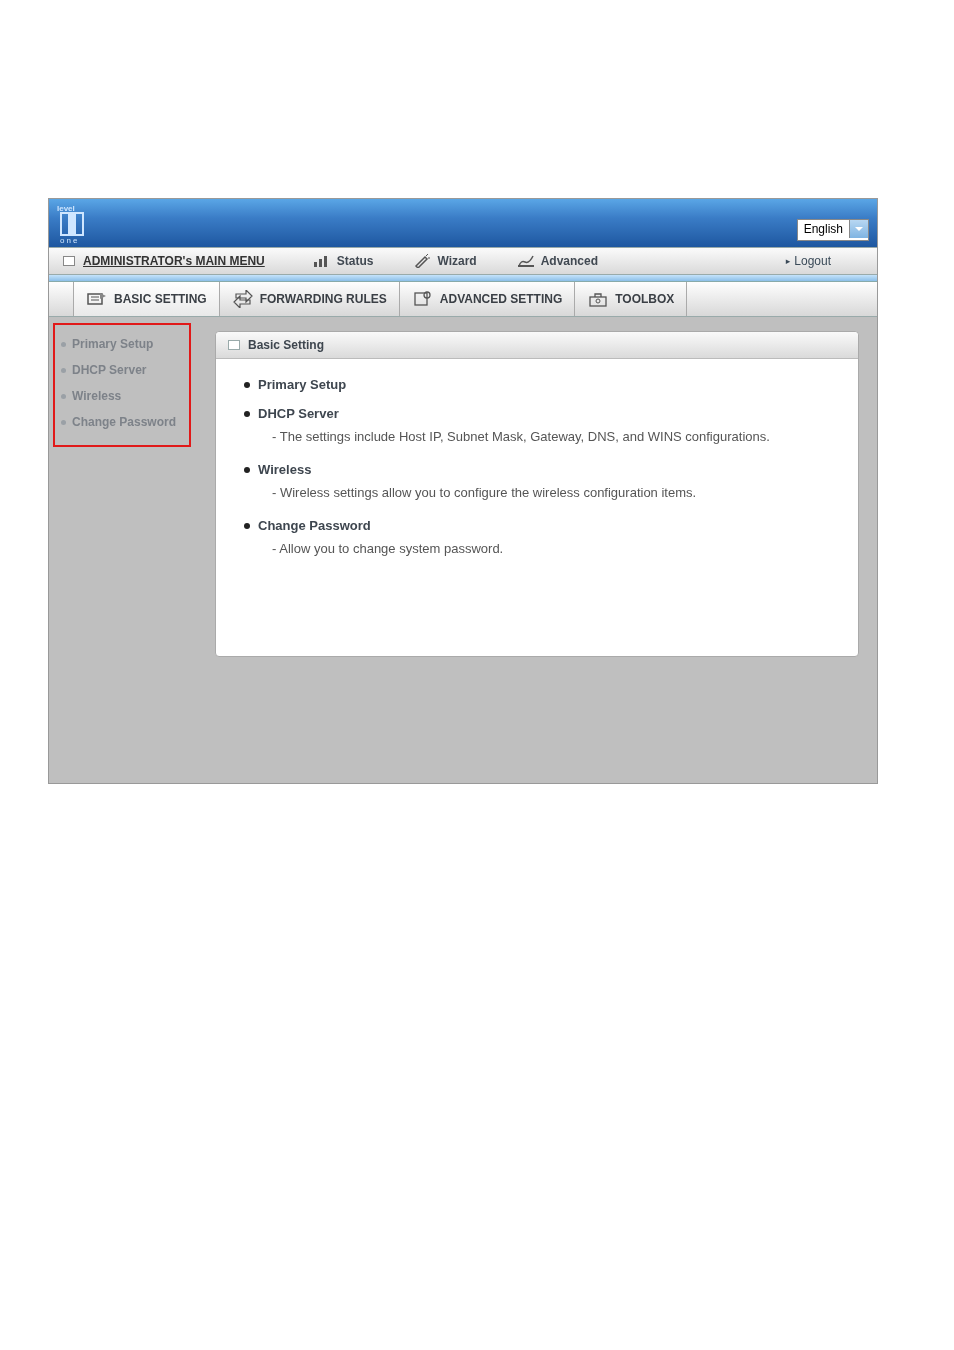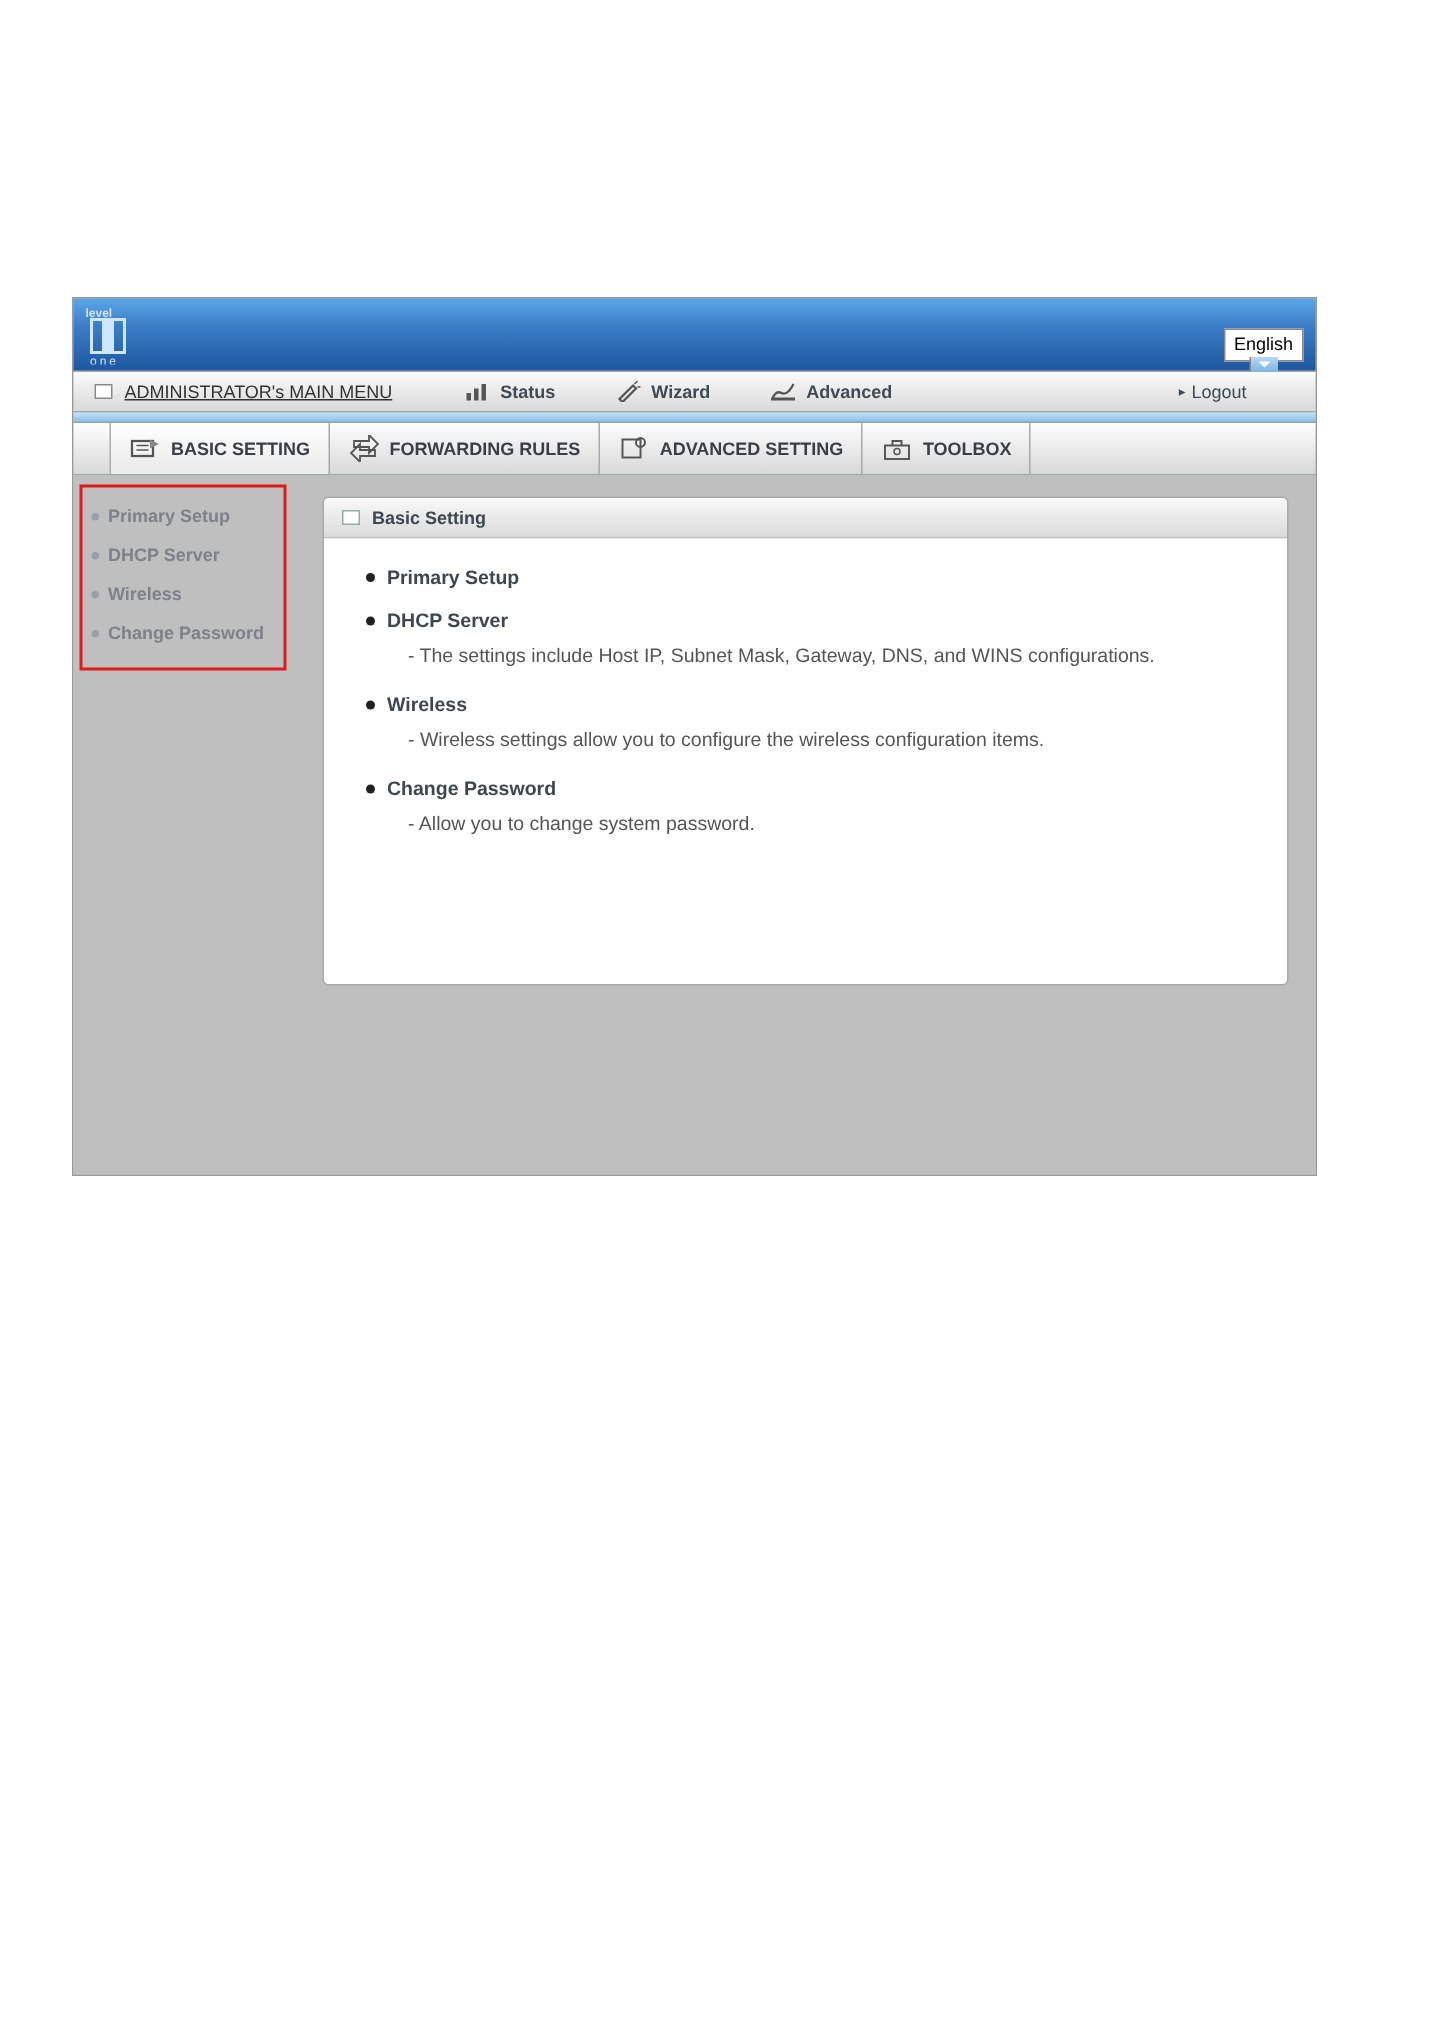--- a/index.html
+++ b/index.html
@@ -1,26 +1,26 @@
 <!DOCTYPE html>
 <html><head>
 <meta charset="utf-8">
 <style>
   html,body{margin:0;padding:0;background:#fff;font-family:Arial,Helvetica,sans-serif;font-size:12px;color:#444;}
   .page{width:954px;margin:0 auto;background:#fff;}
   .app{width:828px;margin:198px 0 0 48px;border:1px solid #999;background:#bfbfbf;}
   .hdr{height:48px;background:linear-gradient(#5aa6e6 0%,#3a7cc6 40%,#1e57a0 100%);position:relative;}
   .logo{position:absolute;left:6px;top:2px;width:38px;height:42px;}
   .logo svg{width:38px;height:42px;}
-  .lang{position:absolute;right:8px;top:20px;height:20px;display:flex;align-items:center;border:1px solid #888;background:#fff;flex-direction:column;}
+  .lang{position:absolute;right:8px;top:20px;height:20px;display:flex;border:1px solid #888;background:#fff;}
   .lang-txt{padding:2px 6px;font-size:12px;color:#000;}
   .lang-btn{width:18px;height:18px;background:linear-gradient(#b8d7f2,#7fb4e2);display:flex;align-items:center;justify-content:center;border-left:1px solid #888;}
   .lang-btn svg{width:10px;height:10px;}
   .menubar{height:26px;background:linear-gradient(#fbfbfb,#d9d9d9);border-top:1px solid #9aa;border-bottom:1px solid #9aa;display:flex;align-items:center;color:#333;font-size:12px;}
-  .mb-main{display:flex;align-items:center;padding:0 8px 0 14px;font-weight:normal;text-align:center;}
+  .mb-main{display:flex;align-items:center;padding:0 8px 0 14px;font-weight:bold;text-align:center;}
   .mb-main .sq{width:10px;height:8px;border:1px solid #888;background:#fff;margin-right:8px;}
   .mb-main u{text-decoration:underline;}
   .mb-item{display:flex;align-items:center;margin-left:40px;cursor:pointer;}
   .mb-item svg{width:18px;height:14px;margin-right:6px;}
   .mb-item span{font-weight:bold;color:#414952;}
   .mb-logout{margin-left:auto;margin-right:46px;display:flex;align-items:center;cursor:pointer;color:#3a4a58;}
   .mb-logout:before{content:"\25B8";font-size:9px;margin-right:4px;color:#3a4a58;}
   .sep{height:6px;background:linear-gradient(#c5e3fb,#8cbfe8);border-bottom:1px solid #8aa;}
   .tabbar{height:34px;background:linear-gradient(#fefefe,#d8d8d8);display:flex;align-items:stretch;border-bottom:1px solid #9aa;}
   .tabbar .spacer{width:24px;}

